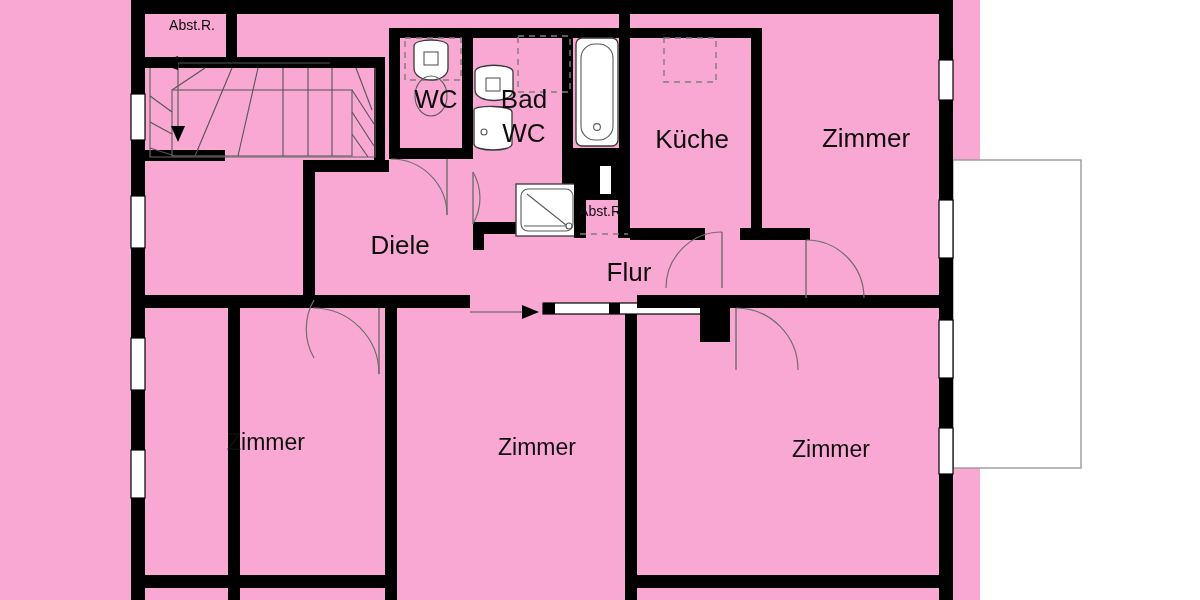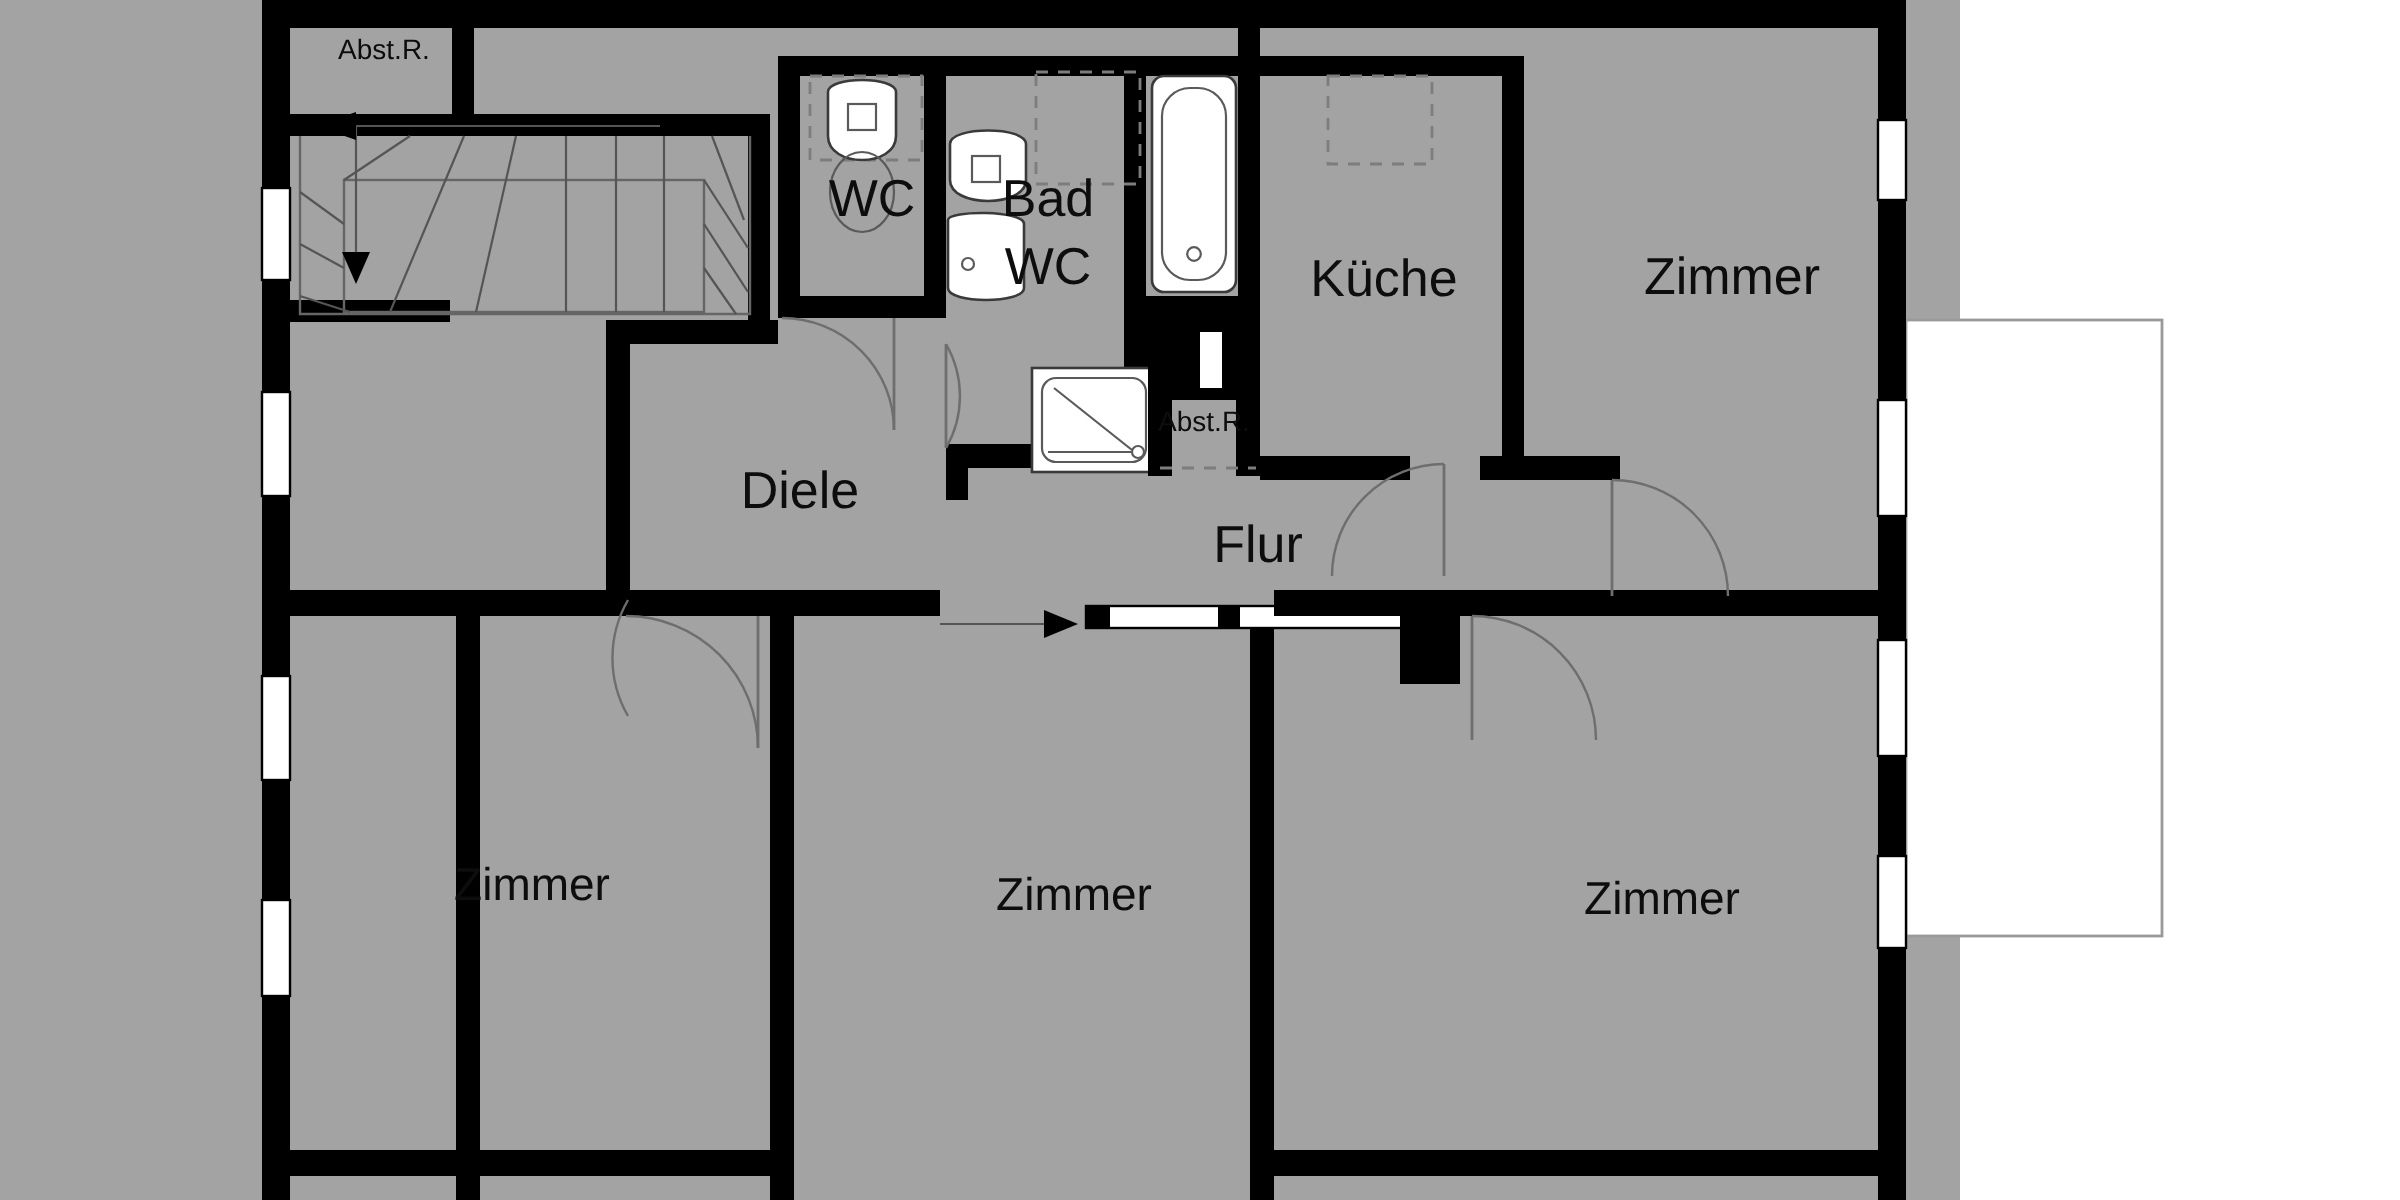--- a/index.html
+++ b/index.html
@@ -10,21 +10,21 @@
   body {
     width: 1200px;
     height: 600px;
     overflow: hidden;
     font-family: "Liberation Sans", sans-serif;
   }
   #floorplan-root {
     position: relative;
     width: 980px;
     height: 600px;
-    background: #a3a3a3;
+    background: #f9a8d4;
   }
   #plan-svg {
     position: absolute;
     top: 0;
     left: 0;
     width: 1200px;
     height: 600px;
     display: block;
   }
   .room-label {

